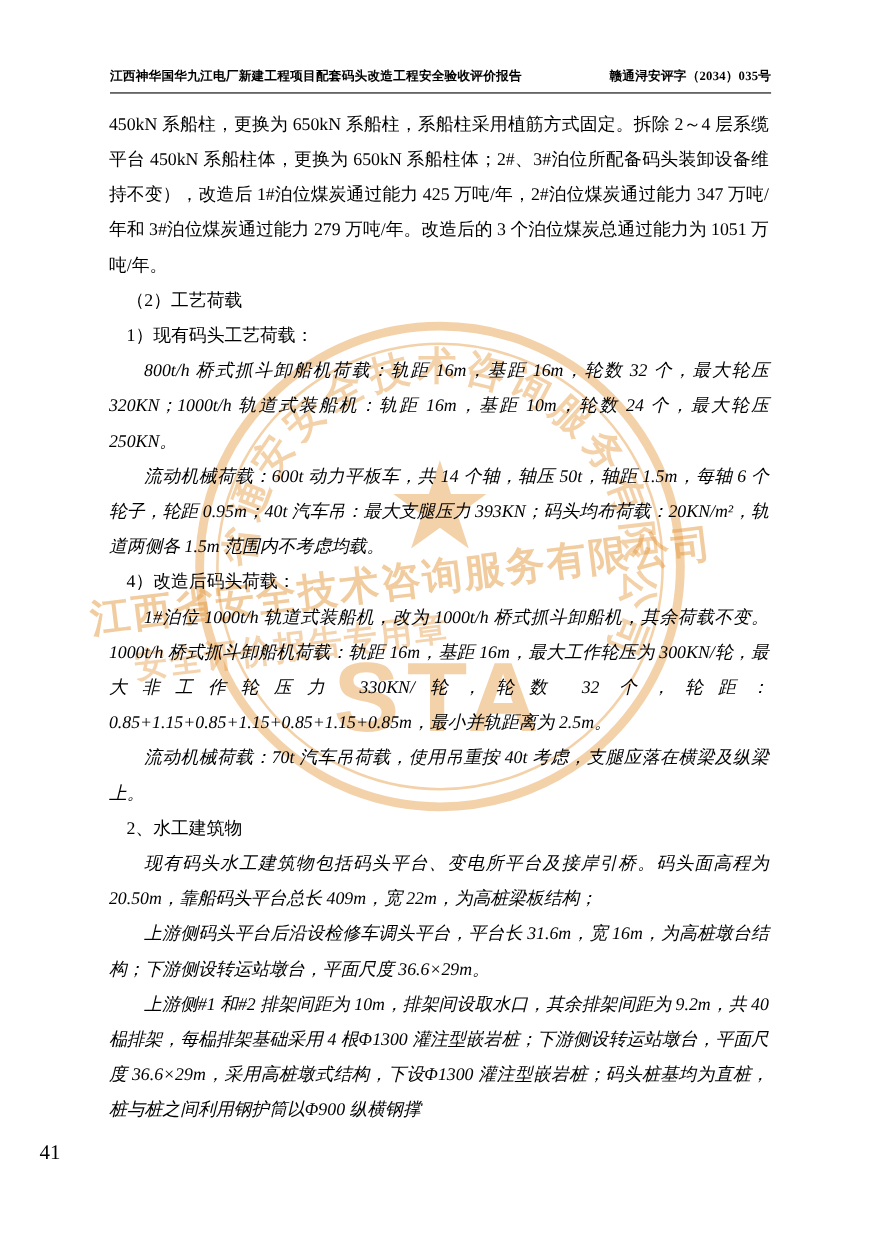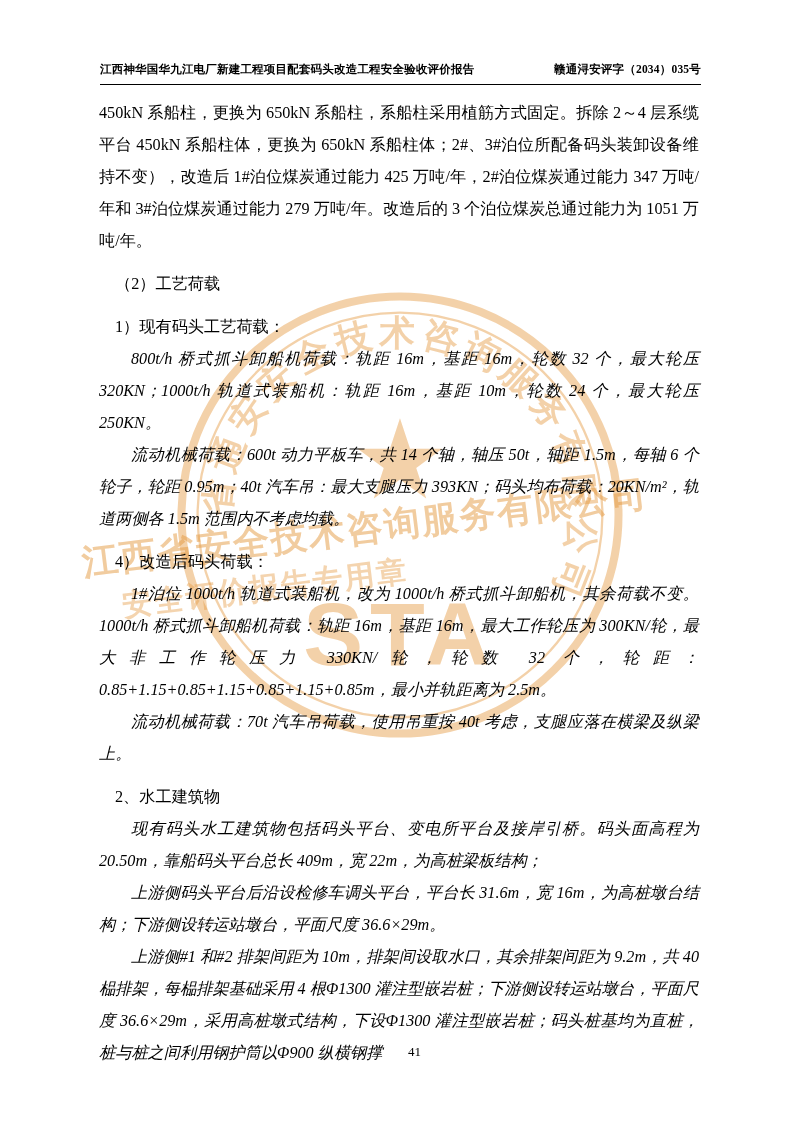--- a/index.html
+++ b/index.html
@@ -55,31 +55,30 @@
     width: 600px;
     font-size: 16.2px;
     line-height: 32px;
     text-align: justify;
     text-justify: inter-ideograph;
   }
   .content p {
     margin: 0;
     text-indent: 0;
   }
-  .content p.ind1 { text-indent: 16px; margin-top: 11px; }
+  .content p.ind1 { text-indent: 16px; }
   .content p.ind2 { text-indent: 32px; font-style: italic; }
 
   
   .page-number {
     position: absolute;
     bottom: 62px;
     left: 0;
     right: 0;
-    text-align: center;
-    font-size: 13px;
+    font-size: 19px;
     margin-left: 36px;
   }
 
   
   .watermark {
     position: absolute;
     left: 170px;
     top: 285px;
     width: 460px;
     height: 460px;

